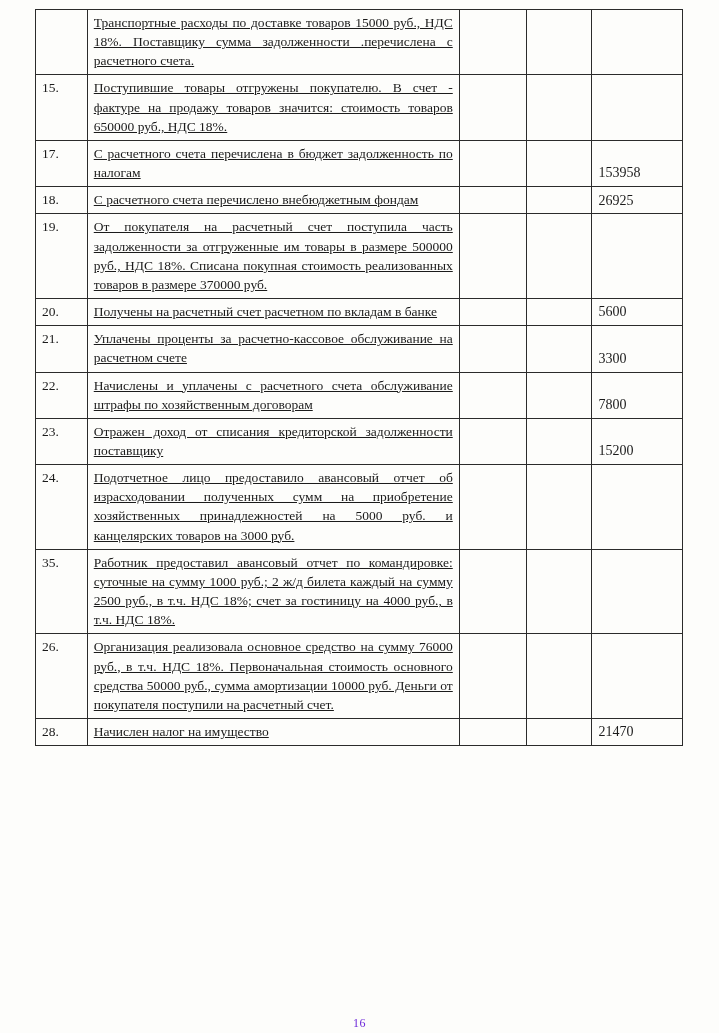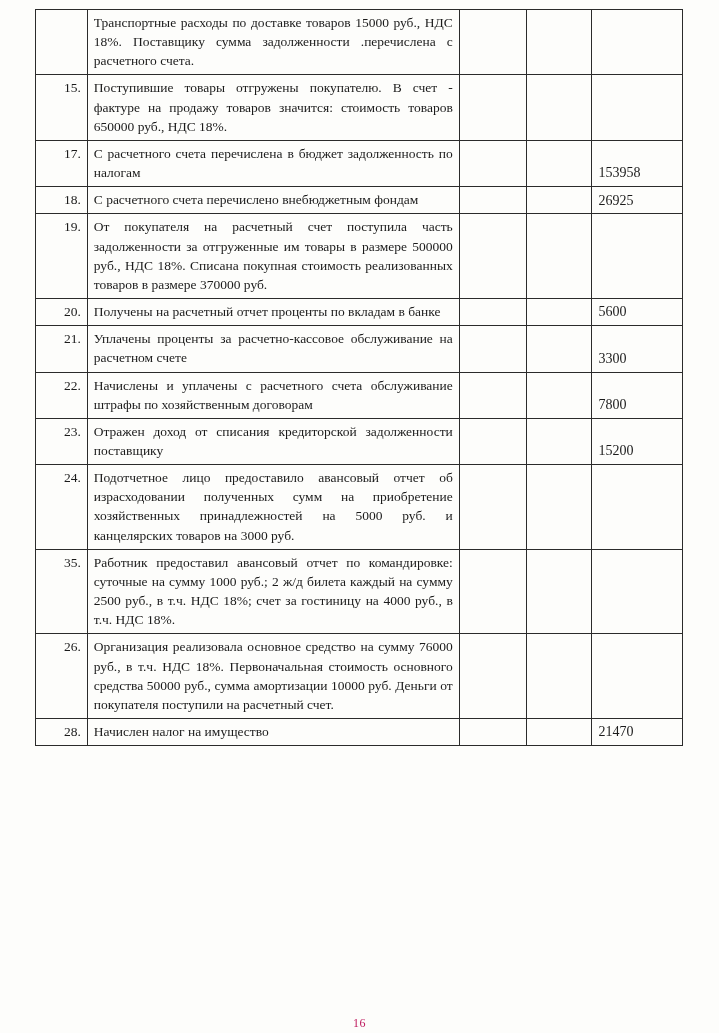--- a/index.html
+++ b/index.html
@@ -35,43 +35,44 @@
     padding: 3px 6px 4px 6px;
     font-size: 13.5px;
     line-height: 1.42;
   }
   col.c-num { width: 48px; }
   col.c-text { width: 345px; }
   col.c-d1 { width: 62px; }
   col.c-d2 { width: 61px; }
   col.c-d3 { width: 84px; }
   td.num {
-    text-align: right;
+    text-align: left;
     font-size: 13.5px;
     padding-top: 3px;
   }
   td.text {
     text-align: justify;
     text-justify: inter-word;
     hyphens: none;
+    text-decoration: underline;
   }
   td.amt {
     vertical-align: bottom;
     padding-right: 5px;
     padding-bottom: 3px;
     font-size: 14px;
   }
   .page-number {
     position: absolute;
     left: 0;
     right: 0;
     bottom: 2px;
     text-align: center;
     font-size: 12px;
-    color: #be185d;
+    color: #6d28d9;
     letter-spacing: 0.5px;
   }
 </style>
 </head>
 <body>
 
 <div class="page">
 
   <table class="doc-table">
     <colgroup>
@@ -119,21 +120,21 @@
       <tr>
         <td class="num">19.</td>
         <td class="text">От покупателя на расчетный счет поступила часть задолженности за отгруженные им товары в размере 500000 руб., НДС 18%. Списана покупная стоимость реализованных товаров в размере 370000 руб.</td>
         <td class="amt"></td>
         <td class="amt"></td>
         <td class="amt"></td>
       </tr>
 
       <tr>
         <td class="num">20.</td>
-        <td class="text">Получены на расчетный отчет проценты по вкладам в банке</td>
+        <td class="text">Получены на расчетный счет расчетном по вкладам в банке</td>
         <td class="amt"></td>
         <td class="amt"></td>
         <td class="amt">5600</td>
       </tr>
 
       <tr>
         <td class="num">21.</td>
         <td class="text">Уплачены проценты за расчетно-кассовое обслуживание на расчетном счете</td>
         <td class="amt"></td>
         <td class="amt"></td>

